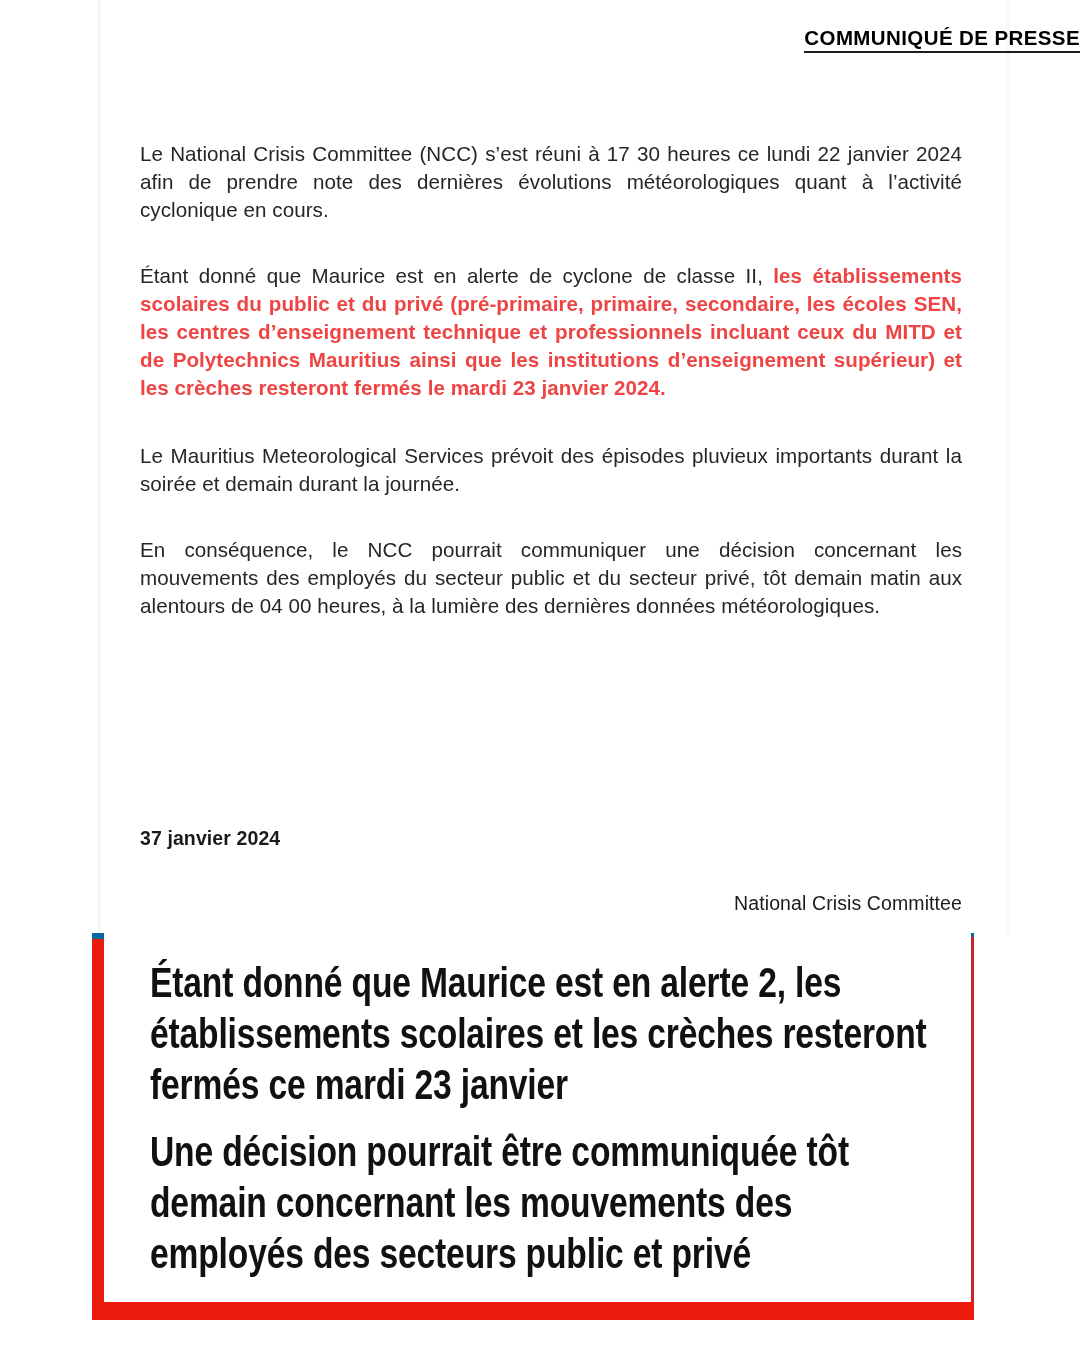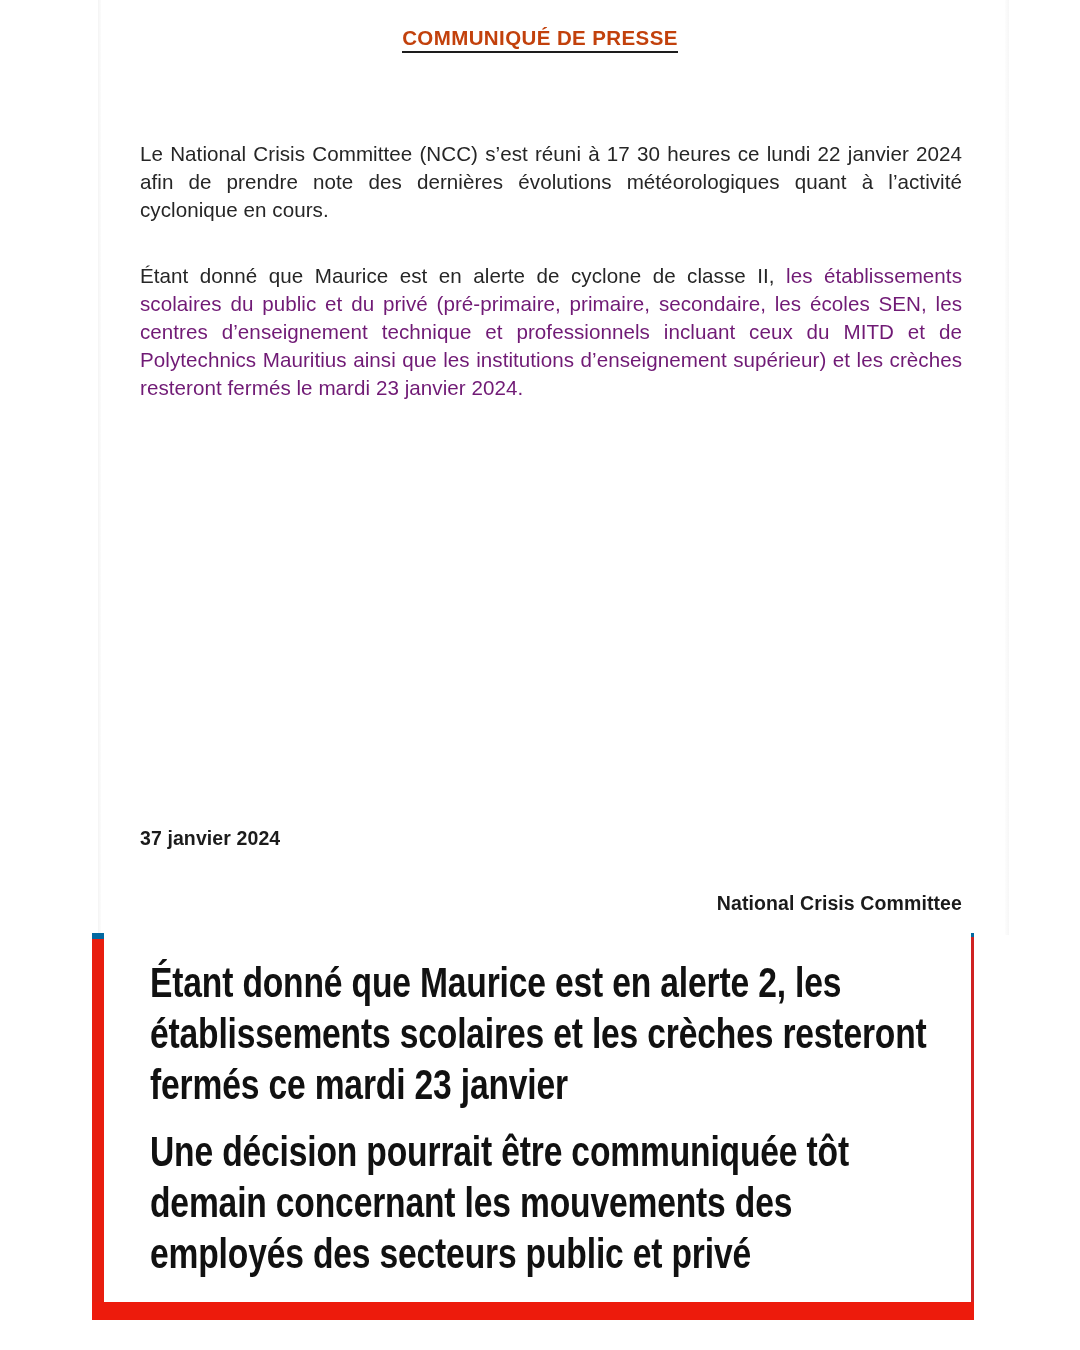--- a/index.html
+++ b/index.html
@@ -43,25 +43,25 @@
     height: 935px;
     background: linear-gradient(to left, #f3f3f3, #fcfcfc);
     opacity: .7;
   }
 
   .doc-title {
     position: absolute;
     left: 0;
     right: 0;
     top: 26px;
-    text-align: center;
+    text-align: right;
     font-size: 20.5px;
     font-weight: bold;
     letter-spacing: .4px;
-    color: #c2410c;
+    color: #000000;
   }
   .doc-title span.u {
     border-bottom: 2.2px solid #1d1d1d;
     padding-bottom: 2px;
   }
 
   .body-wrap {
     position: absolute;
     left: 140px;
     top: 140px;
@@ -72,42 +72,42 @@
     margin: 0 0 38px 0;
     font-size: 20.6px;
     line-height: 28px;
     color: #262626;
     text-align: justify;
     text-justify: inter-word;
     letter-spacing: .05px;
   }
   p.para:last-child { margin-bottom: 0; }
   p.para .b {
-    font-weight: normal;
-    color: #701a75;
+    font-weight: bold;
+    color: #ef4444;
   }
   p.para.p-bold-block {
     margin-bottom: 40px;
   }
 
   .sign-date {
     position: absolute;
     left: 140px;
     top: 827px;
     font-size: 19.5px;
     font-weight: bold;
     color: #1b1b1b;
     letter-spacing: .1px;
   }
   .sign-author {
     position: absolute;
     right: 118px;
     top: 892px;
     font-size: 19.5px;
-    font-weight: bold;
+    font-weight: normal;
     color: #1b1b1b;
     letter-spacing: .1px;
   }
 
   
   .headline-box {
     position: absolute;
     left: 92px;
     top: 933px;
     width: 882px;
@@ -176,22 +176,24 @@
   <div class="doc-title">
     <span class="u">COMMUNIQUÉ DE PRESSE</span>
   </div>
 
   <div class="body-wrap">
 
     <p class="para">Le National Crisis Committee (NCC) s’est réuni à 17 30 heures ce lundi 22 janvier 2024 afin de prendre note des dernières évolutions météorologiques quant à l’activité cyclonique en cours.</p>
 
     <p class="para p-bold-block"><span>Étant donné que Maurice est en alerte de cyclone de classe II, </span><span class="b">les établissements scolaires du public et du privé (pré-primaire, primaire, secondaire, les écoles SEN, les centres d’enseignement technique et professionnels incluant ceux du MITD et de Polytechnics Mauritius ainsi que les institutions d’enseignement supérieur) et les crèches resteront fermés le mardi 23 janvier 2024.</span></p>
 
-
-
+    <p class="para">Le Mauritius Meteorological Services prévoit des épisodes pluvieux importants durant la soirée et demain durant la journée.</p>
+
+
+    <p class="para">En conséquence, le NCC pourrait communiquer une décision concernant les mouvements des employés du secteur public et du secteur privé, tôt demain matin aux alentours de 04 00 heures, à la lumière des dernières données météorologiques.</p>
 
   </div>
 
   <div class="sign-date">37 janvier 2024</div>
   <div class="sign-author">National Crisis Committee</div>
 
 </div>
 
 <div class="headline-box">
   <div class="hb-left-bar"></div>

